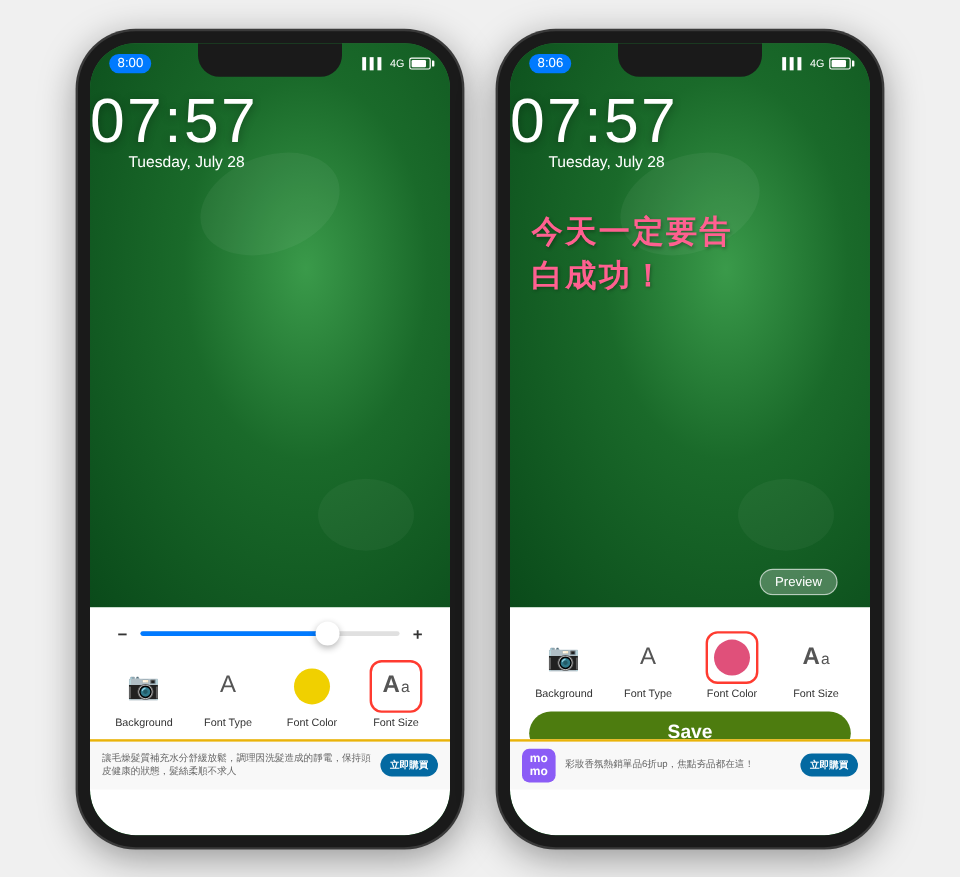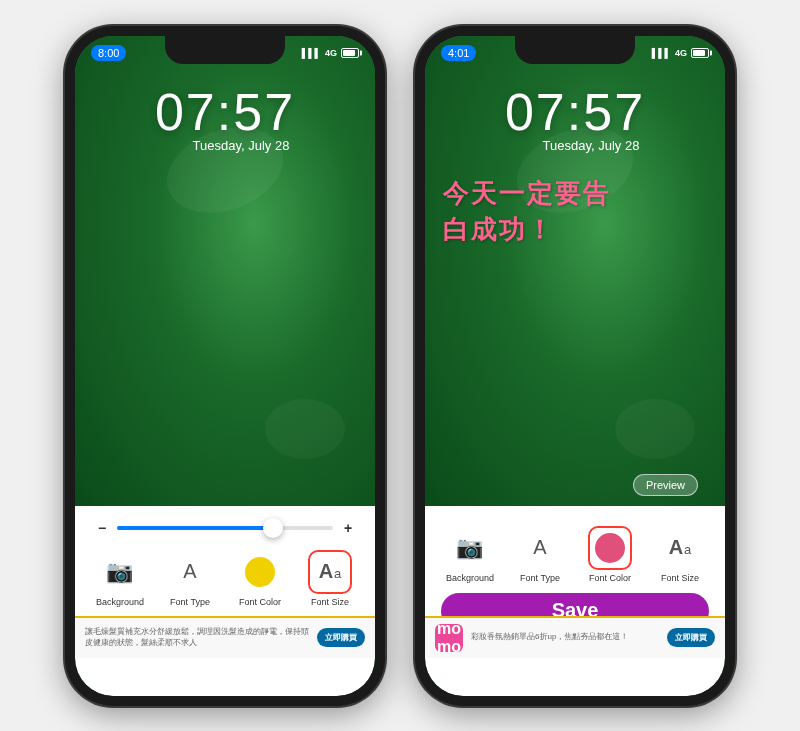--- a/index.html
+++ b/index.html
@@ -85,21 +85,21 @@
     }
 
     .status-signal {
       font-size: 9px;
       color: white;
     }
 
     .status-4g {
       font-size: 9px;
       color: white;
-      font-weight: 700;
+      font-weight: 400;
     }
 
     .status-battery {
       width: 18px;
       height: 10px;
       border: 1.5px solid white;
       border-radius: 2px;
       position: relative;
     }
 
@@ -155,24 +155,24 @@
       right: 10%;
       width: 80px;
       height: 60px;
       background: rgba(255,255,255,0.04);
       border-radius: 50%;
     }
 
     
     .clock-area {
       position: absolute;
-      top: 46px;
+      top: 35px;
       left: 0;
       right: 0;
-      text-align: center;
+      text-align: left;
       z-index: 5;
     }
 
     .clock-time {
       font-size: 52px;
       font-weight: 200;
       color: white;
       letter-spacing: 2px;
       text-shadow: 0 2px 8px rgba(0,0,0,0.3);
     }
@@ -363,27 +363,27 @@
     }
 
     .icon-font-size .small-a {
       font-size: 13px;
       color: #555;
     }
 
     
     .save-btn {
       margin: 4px 16px;
-      background: #a21caf;
+      background: #4d7c0f;
       color: white;
       border: none;
       border-radius: 22px;
       height: 36px;
       width: calc(100% - 32px);
-      font-size: 20px;
+      font-size: 16px;
       font-weight: 600;
       cursor: pointer;
       display: flex;
       align-items: center;
       justify-content: center;
     }
 
     
     .ad-banner {
       position: absolute;
@@ -412,26 +412,26 @@
       font-size: 8px;
       padding: 4px 8px;
       border-radius: 12px;
       white-space: nowrap;
       font-weight: 700;
     }
 
     .ad-logo {
       width: 28px;
       height: 28px;
-      background: #ec4899;
+      background: #8b5cf6;
       border-radius: 6px;
       display: flex;
       align-items: center;
       justify-content: center;
-      font-size: 16px;
+      font-size: 10px;
       color: white;
       font-weight: 700;
       flex-shrink: 0;
     }
 
     
     .preview-btn {
       position: absolute;
       right: 27px;
       bottom: 200px;
@@ -529,21 +529,21 @@
   </div>
 </div>
 
 <div class="phone-wrapper">
   <div class="phone-frame">
 
     <div class="phone-screen">
       <div class="notch"></div>
 
       <div class="status-bar">
-        <span class="status-time">4:01</span>
+        <span class="status-time">8:06</span>
         <div class="status-right">
           <span class="status-signal">▌▌▌</span>
           <span class="status-4g">4G</span>
           <div class="status-battery">
             <div class="battery-fill"></div>
           </div>
         </div>
       </div>
 
       <div class="wallpaper"></div>

